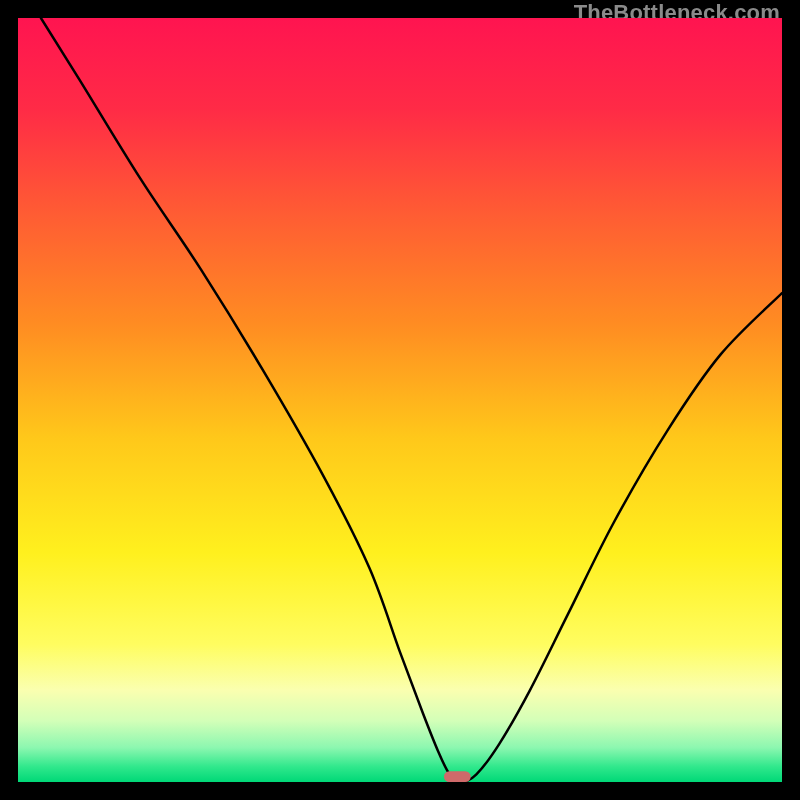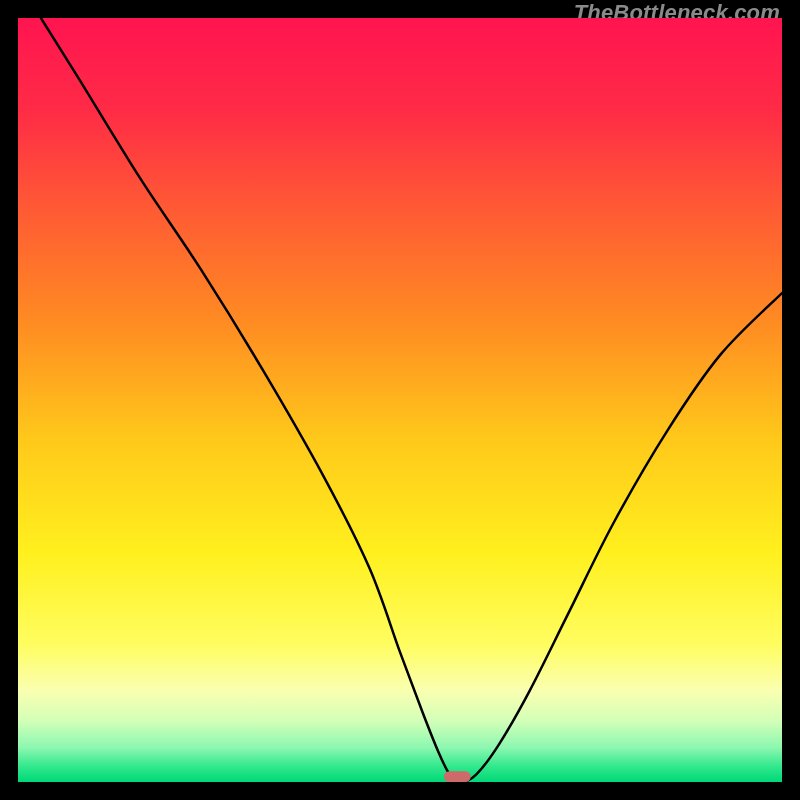--- a/index.html
+++ b/index.html
@@ -8,21 +8,20 @@
     width: 800px;
     height: 800px;
     background: #000;
     overflow: hidden;
   }
   .frame {
     position: relative;
     width: 800px;
     height: 768px;
     background: #000;
-    font-style: italic;
   }
   .plot-area {
     position: absolute;
     left: 18px;
     top: 18px;
     width: 764px;
     height: 764px;
     overflow: hidden;
   }
   .gradient-bg {

